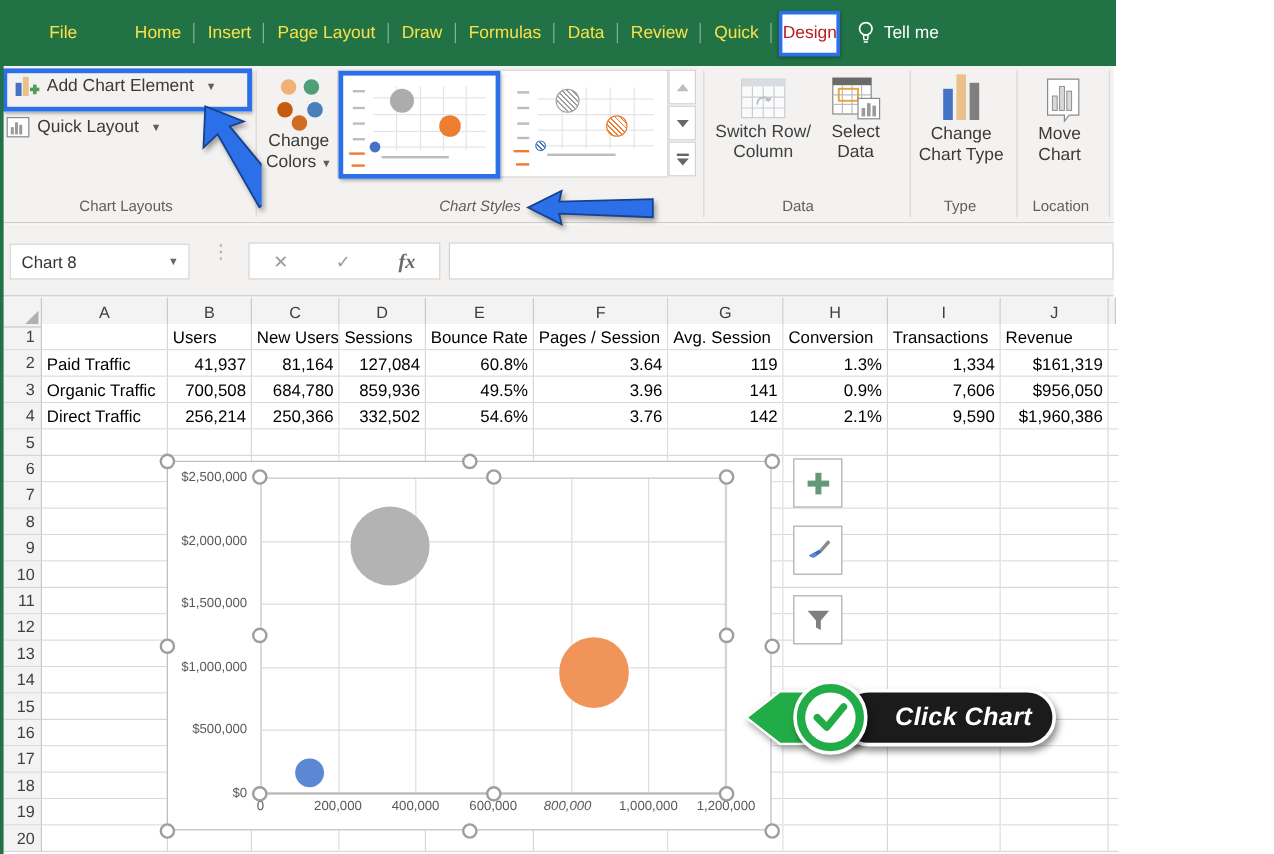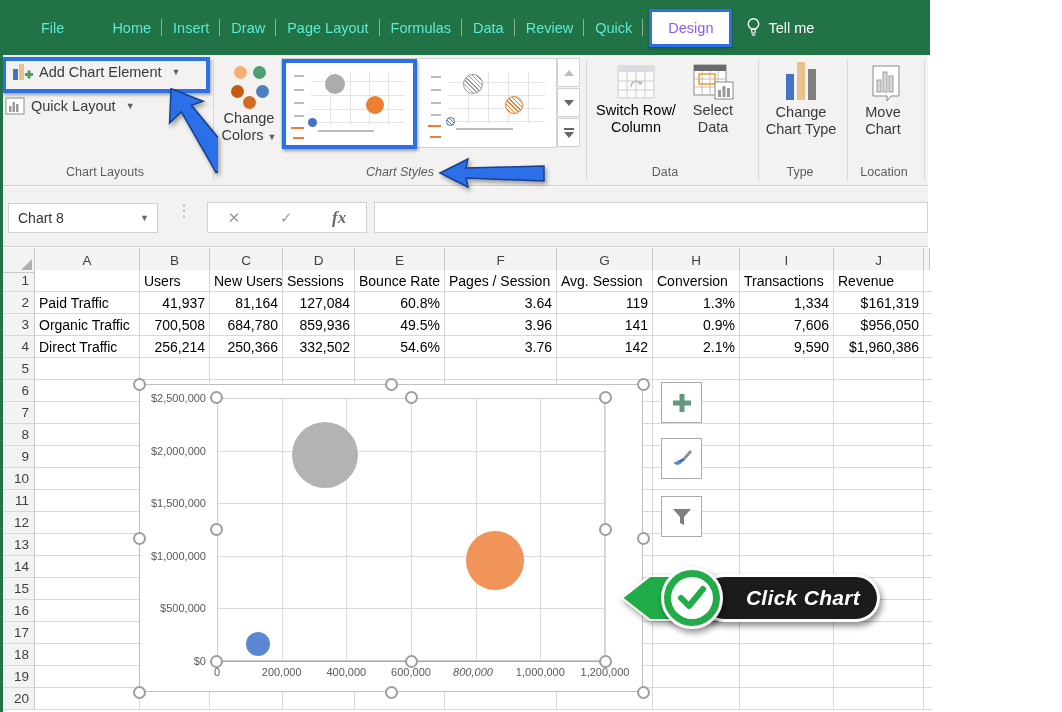--- a/index.html
+++ b/index.html
@@ -7,34 +7,34 @@
   #stage {
     position:relative; width:1062px; height:712px; overflow:hidden;
     font-family:"Liberation Sans", sans-serif; background:#fff;
     -webkit-font-smoothing:antialiased;
   }
   
   #left-edge { position:absolute; left:0; top:0; width:3px; height:712px; background:#217346; z-index:60; }
 
   
   #tabbar { position:absolute; left:0; top:0; width:930px; height:55px; background:#217346; display:flex; align-items:center; z-index:5; }
-  .tab { color:#5eead4; font-size:14.5px; padding:0 11px; height:55px; display:flex; align-items:center; position:relative; white-space:nowrap; cursor:default; }
+  .tab { color:#fde047; font-size:14.5px; padding:0 11px; height:55px; display:flex; align-items:center; position:relative; white-space:nowrap; cursor:default; }
   .tab.sep::after { content:""; position:absolute; right:0; top:19px; height:17px; width:1px; background:rgba(255,255,255,.45); }
   #tab-file { margin-left:30px; margin-right:26px; }
-  #tab-design { background:#fff; color:#8b5cf6; border:3px solid #2B70E8; height:38px; padding:0 16px; margin:0 6px; border-radius:1px; box-shadow:0 1px 3px rgba(0,0,0,.3); }
+  #tab-design { background:#fff; color:#b91c1c; border:3px solid #2B70E8; height:38px; padding:0 0; margin:0 6px; border-radius:1px; box-shadow:0 1px 3px rgba(0,0,0,.3); }
   #tab-format { background:#17573A; height:47px; padding:0 18px; margin-right:8px; }
   #tellme { display:flex; align-items:center; gap:7px; color:#fff; font-size:14.5px; padding:0 8px; }
 
   
   #ribbon { position:absolute; left:0; top:55px; width:928px; height:131px; background:#F3F2F1; border-bottom:1px solid #D0CECC; z-index:4; }
   .vdiv { position:absolute; top:4px; height:122px; width:1px; background:#DAD8D6; }
   .grp-label { position:absolute; font-size:12.5px; color:#605E5C; text-align:center; bottom:6px; white-space:nowrap; }
   .rbtn-label { font-size:14.5px; color:#3B3A39; white-space:nowrap; }
   .two-line { position:absolute; text-align:center; font-size:14.5px; color:#3B3A39; line-height:17px; white-space:nowrap; }
-  .two-line.disabled { color:#000000; }
+  .two-line.disabled { color:#404040; }
   .caret { font-size:9px; color:#605E5C; margin-left:4px; }
 
   
   #ace-box { position:absolute; left:2px; top:2px; width:208px; height:36px; border:4px solid #2B70E8; box-shadow:1px 2px 3px rgba(0,0,0,.35); display:flex; align-items:flex-start; background:transparent; }
   #ace-inner { display:flex; align-items:center; gap:6px; padding-left:5px; }
   #quick-layout { position:absolute; left:5px; top:42px; display:flex; align-items:center; gap:6px; }
 
   
   #cc-icon { position:absolute; left:226px; top:8px; width:44px; height:40px; }
   .dot { position:absolute; width:13px; height:13px; border-radius:50%; }
@@ -113,22 +113,22 @@
 </head>
 <body>
 
 <div id="stage">
   <div id="left-edge"></div>
 
   <div id="tabbar">
     <div class="tab" id="tab-file">File</div>
     <div class="tab sep">Home</div>
     <div class="tab sep">Insert</div>
+    <div class="tab sep">Page Layout</div>
     <div class="tab sep">Draw</div>
-    <div class="tab sep">Page Layout</div>
     <div class="tab sep">Formulas</div>
     <div class="tab sep">Data</div>
     <div class="tab sep">Review</div>
     <div class="tab sep">Quick</div>
     <div class="tab" id="tab-design">Design</div>
     <div id="tellme">
       <svg width="15" height="21" viewBox="0 0 15 21">
         <circle cx="7.5" cy="7" r="5.2" fill="none" stroke="#fff" stroke-width="1.4"></circle>
         <path d="M5.5 12 L9.5 12 L9 16 L6 16 Z" fill="none" stroke="#fff" stroke-width="1.2"></path>
         <line x1="5.8" y1="18" x2="9.2" y2="18" stroke="#fff" stroke-width="1.2"></line>

